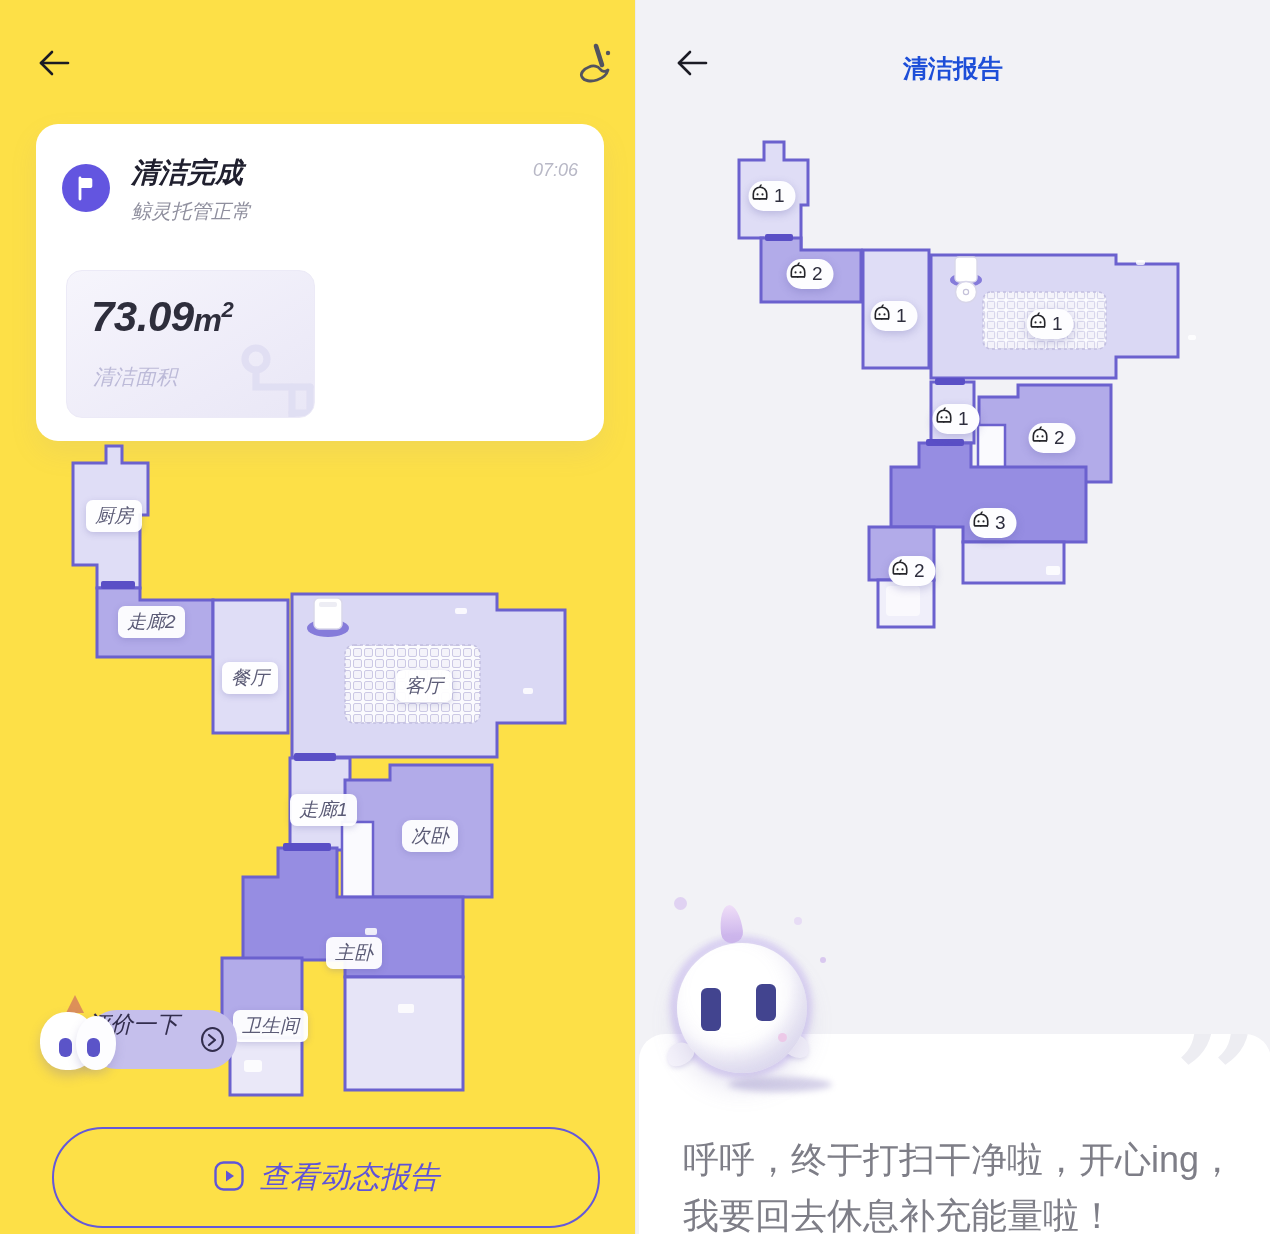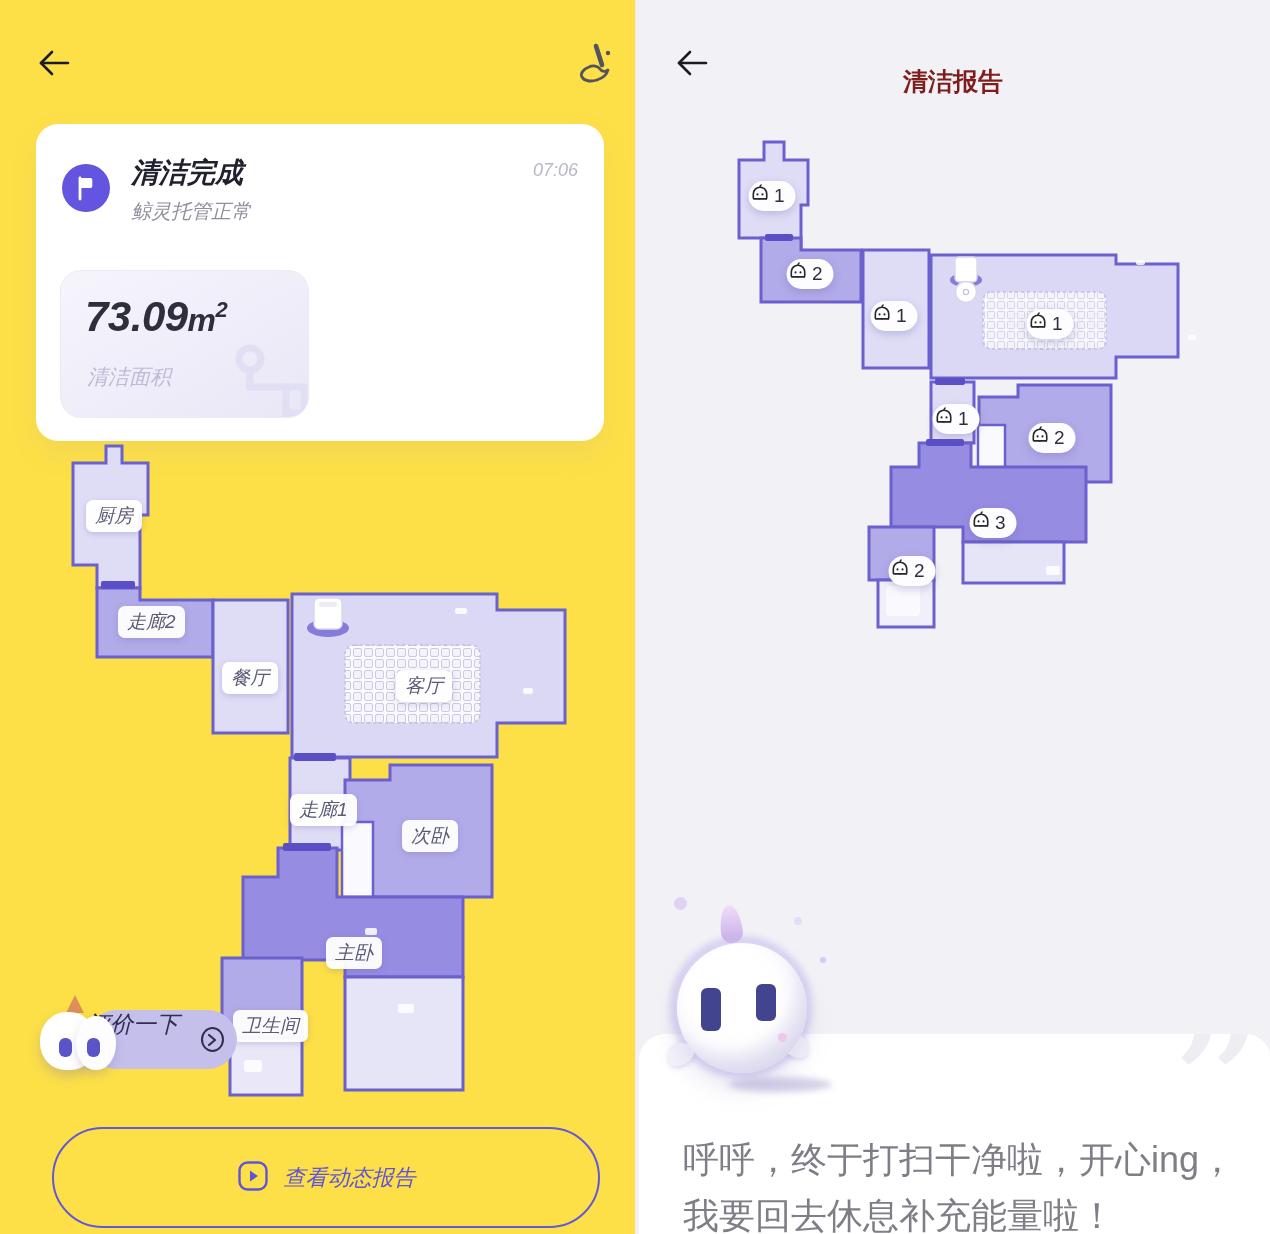--- a/index.html
+++ b/index.html
@@ -10,37 +10,37 @@
 
   .panel { position:absolute; top:0; height:1234px; width:635px; }
   #left-panel  { left:0;   background:#fde047;font-style:italic; }
   #right-panel { left:635px; background:#f2f2f6; border-left:1px solid #ebebef; }
 
   
   .nav-back { position:absolute; width:44px; height:40px; cursor:pointer; }
   .nav-back svg { display:block; }
   .broom-btn { position:absolute; left:574px; top:42px; width:44px; height:48px; cursor:pointer; }
   .panel-title { position:absolute; left:0; right:0; top:52px; text-align:center;
-                 font-size:25px; font-weight:bold; color:#7f1d1d;margin-top:13px; }
+                 font-size:25px; font-weight:bold; color:#1d4ed8; }
 
   
   .summary-card { position:absolute; left:36px; top:124px; width:568px; height:317px;
                   background:#ffffff; border-radius:22px;
                   box-shadow:0 12px 28px rgba(140,135,190,.10); }
   .flag-badge { position:absolute; left:26px; top:40px; width:48px; height:48px;
                 border-radius:50%; background:#6355e0; display:flex;
                 align-items:center; justify-content:center; }
   .sc-title { position:absolute; left:95px; top:30px; font-size:28px; font-weight:bold; color:#20202f; }
   .sc-sub   { position:absolute; left:95px; top:74px; font-size:20px; color:#8f8f9e; }
   .sc-time  { position:absolute; right:26px; top:36px; font-size:18px; color:#b8b8c6; }
 
   .stat-card { position:absolute; top:146px; width:249px; height:148px; border-radius:16px;
                background:linear-gradient(150deg,#f6f5fc 0%,#edebf8 70%,#e9e7f6 100%);
                border:1px solid #eceaf7; overflow:hidden; }
-  #stat-area { left:24px;border-radius:21px; } #stat-duration { left:300px; }
+  #stat-area { left:30px; } #stat-duration { left:300px; }
   .stat-value { position:absolute; left:24px; top:22px; font-size:42px; font-weight:bold;
                 color:#2e2e3c; letter-spacing:-.5px; }
   .stat-unit { font-size:32px; }
   .stat-sup  { font-size:22px; vertical-align:14px; }
   .stat-label { position:absolute; left:26px; top:92px; font-size:21px; color:#bcbad8; }
   .stat-watermark { position:absolute; right:-16px; bottom:-20px; opacity:.85; }
 
   
   .map-wrap { position:absolute; left:0; width:635px; }
   #map-left  { top:438px; height:672px; }
@@ -77,21 +77,21 @@
   .ghost-body2 { position:absolute; left:44px; top:26px; width:40px; height:54px; background:#fdfdff;
                  border-radius:50% 50% 48% 48%; box-shadow:0 5px 10px rgba(120,110,180,.25); }
   .ghost-eye { position:absolute; width:13px; height:19px; background:#5b54c8; border-radius:6px; }
   #ghost-eye-l { left:27px; top:48px; } #ghost-eye-r { left:55px; top:48px; }
 
   
   .report-btn { position:absolute; left:52px; top:1127px; width:548px; height:101px;
                 border:2px solid #6458da; border-radius:52px; background:transparent;
                 display:flex; align-items:center; justify-content:center; gap:15px;
                 cursor:pointer; z-index:4; }
-  .report-btn-label { font-size:22px; color:#5f53d8; }
+  .report-btn-label { font-size:30px; color:#5f53d8; }
 
   
   .quote-card { position:absolute; left:3px; top:1034px; width:632px; height:200px;
                 background:#ffffff; border-radius:26px 26px 0 0; z-index:2; overflow:hidden; }
   .quote-mark { position:absolute; right:6px; top:-38px; font-family:"DejaVu Serif",serif;
                 font-size:190px; line-height:1; color:#ededf2; z-index:1; }
   .quote-text { position:absolute; left:44px; top:62px; width:568px; font-size:36px;
                 line-height:1.56; color:#7e7e87; z-index:2;margin-top:36px; }
 
   .mascot { position:absolute; left:30px; top:885px; width:195px; height:225px; z-index:6; }
@@ -206,21 +206,21 @@
           <rect x="398" y="566" width="16" height="9" rx="2"></rect>
           <rect x="365" y="490" width="12" height="7" rx="2"></rect>
           <rect x="244" y="622" width="18" height="12" rx="3"></rect>
         </g>
       </svg>
       <div class="room-chip" style="left:86px;  top:62px;">厨房</div>
       <div class="room-chip" style="left:118px; top:168px;">走廊2</div>
       <div class="room-chip" style="left:222px; top:224px;">餐厅</div>
       <div class="room-chip" style="left:396px; top:232px;">客厅</div>
       <div class="room-chip" style="left:290px; top:356px;">走廊1</div>
-      <div class="room-chip" style="left:402px; top:382px;">次卧</div>
+      <div class="room-chip" style="left:402px; top:382px;border-radius:9px;">次卧</div>
       <div class="room-chip" style="left:326px; top:499px;">主卧</div>
       <div class="room-chip" style="left:233px; top:572px;">卫生间</div>
     </div>
 
     <div class="bubble">
       <span class="bubble-text">评价一下吧</span>
       <span class="bubble-arrow">
         <svg width="12" height="14" viewBox="0 0 12 14" fill="none">
           <path d="M3 2 L9 7 L3 12" stroke="#322d4d" stroke-width="2.2" stroke-linecap="round" stroke-linejoin="round"></path>
         </svg>

